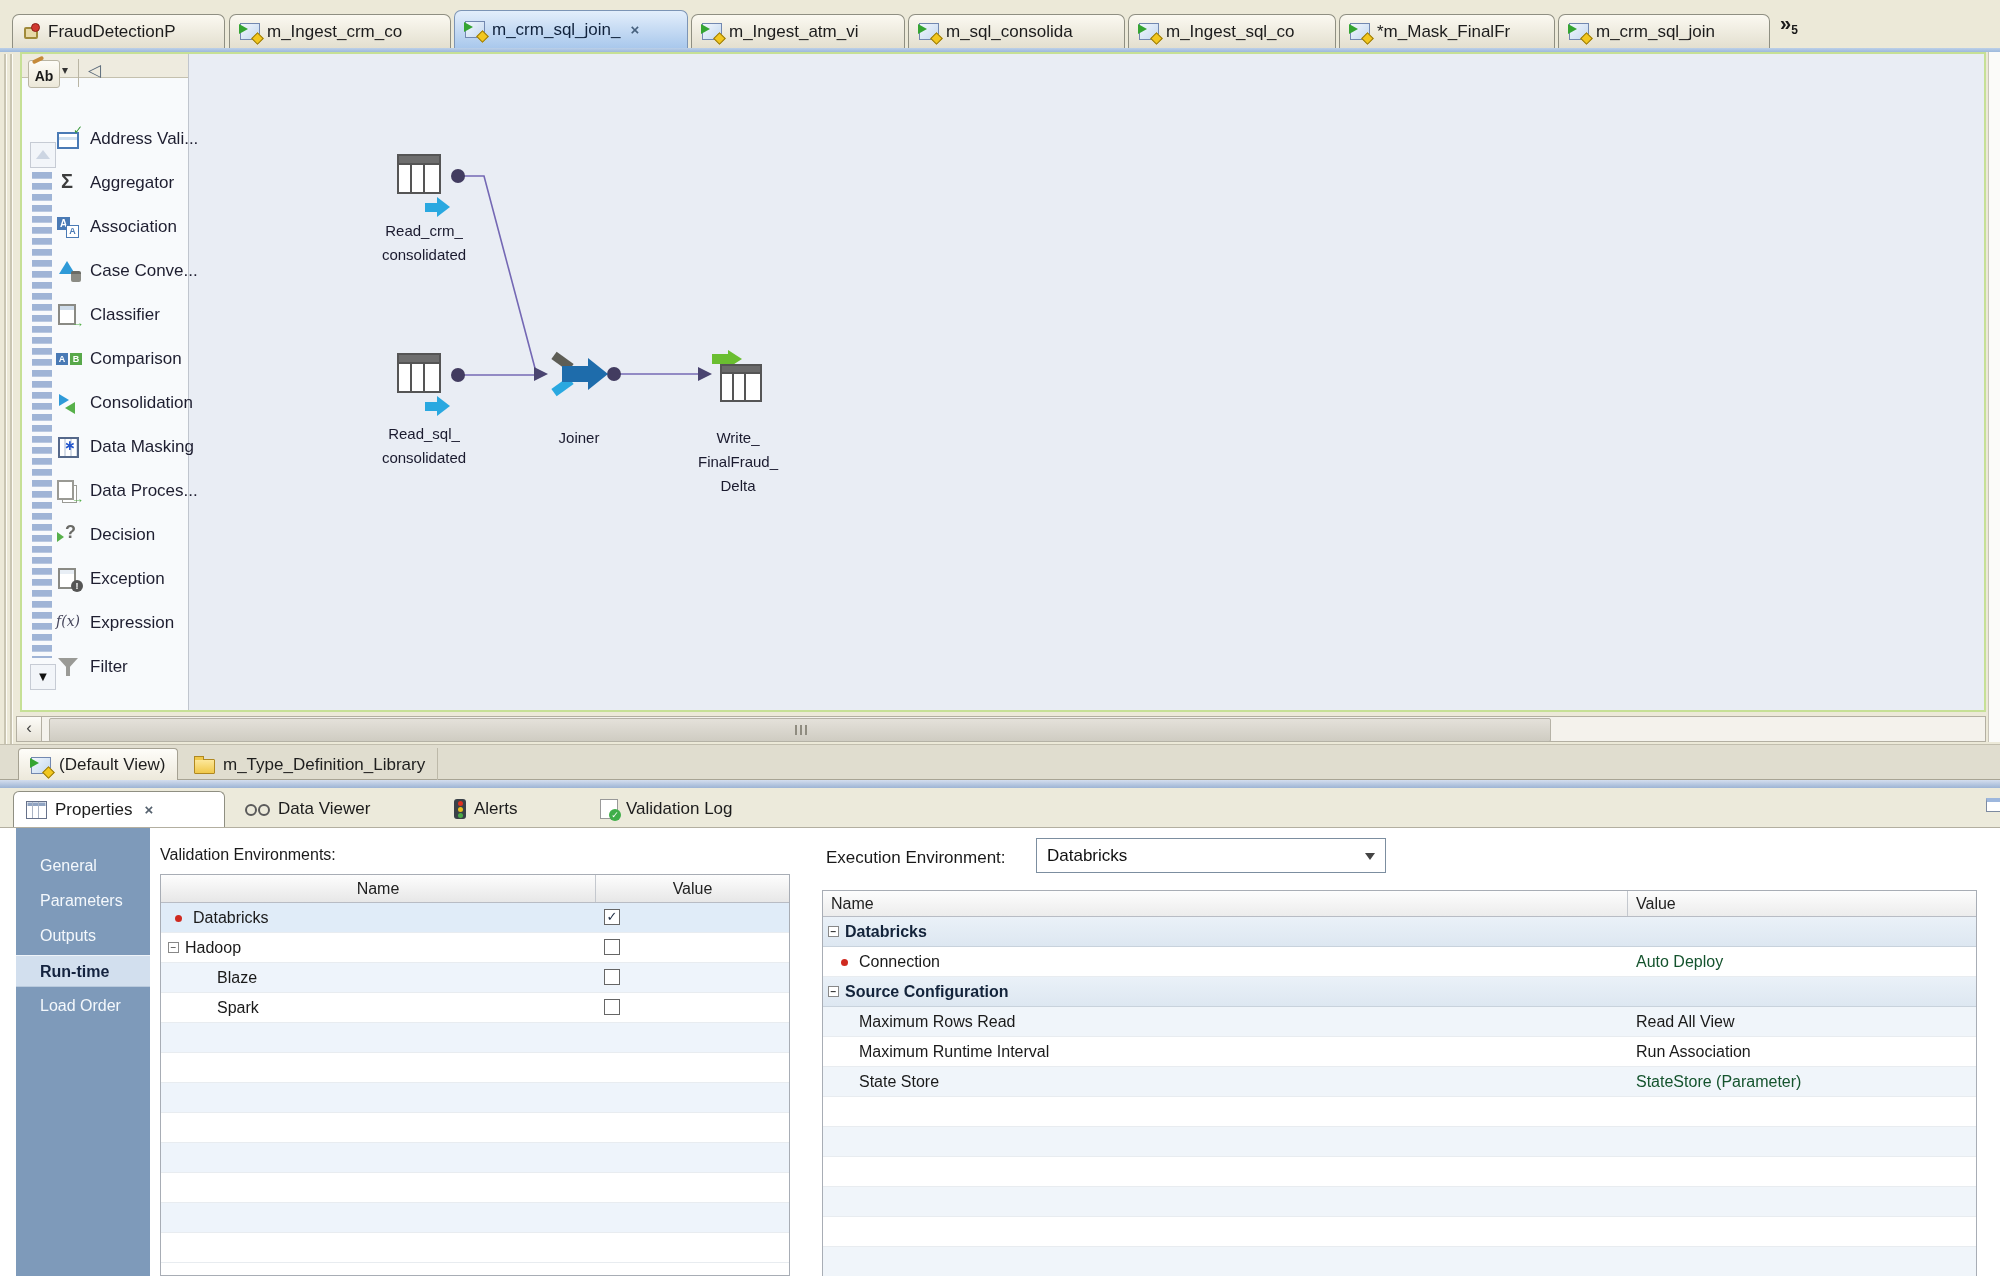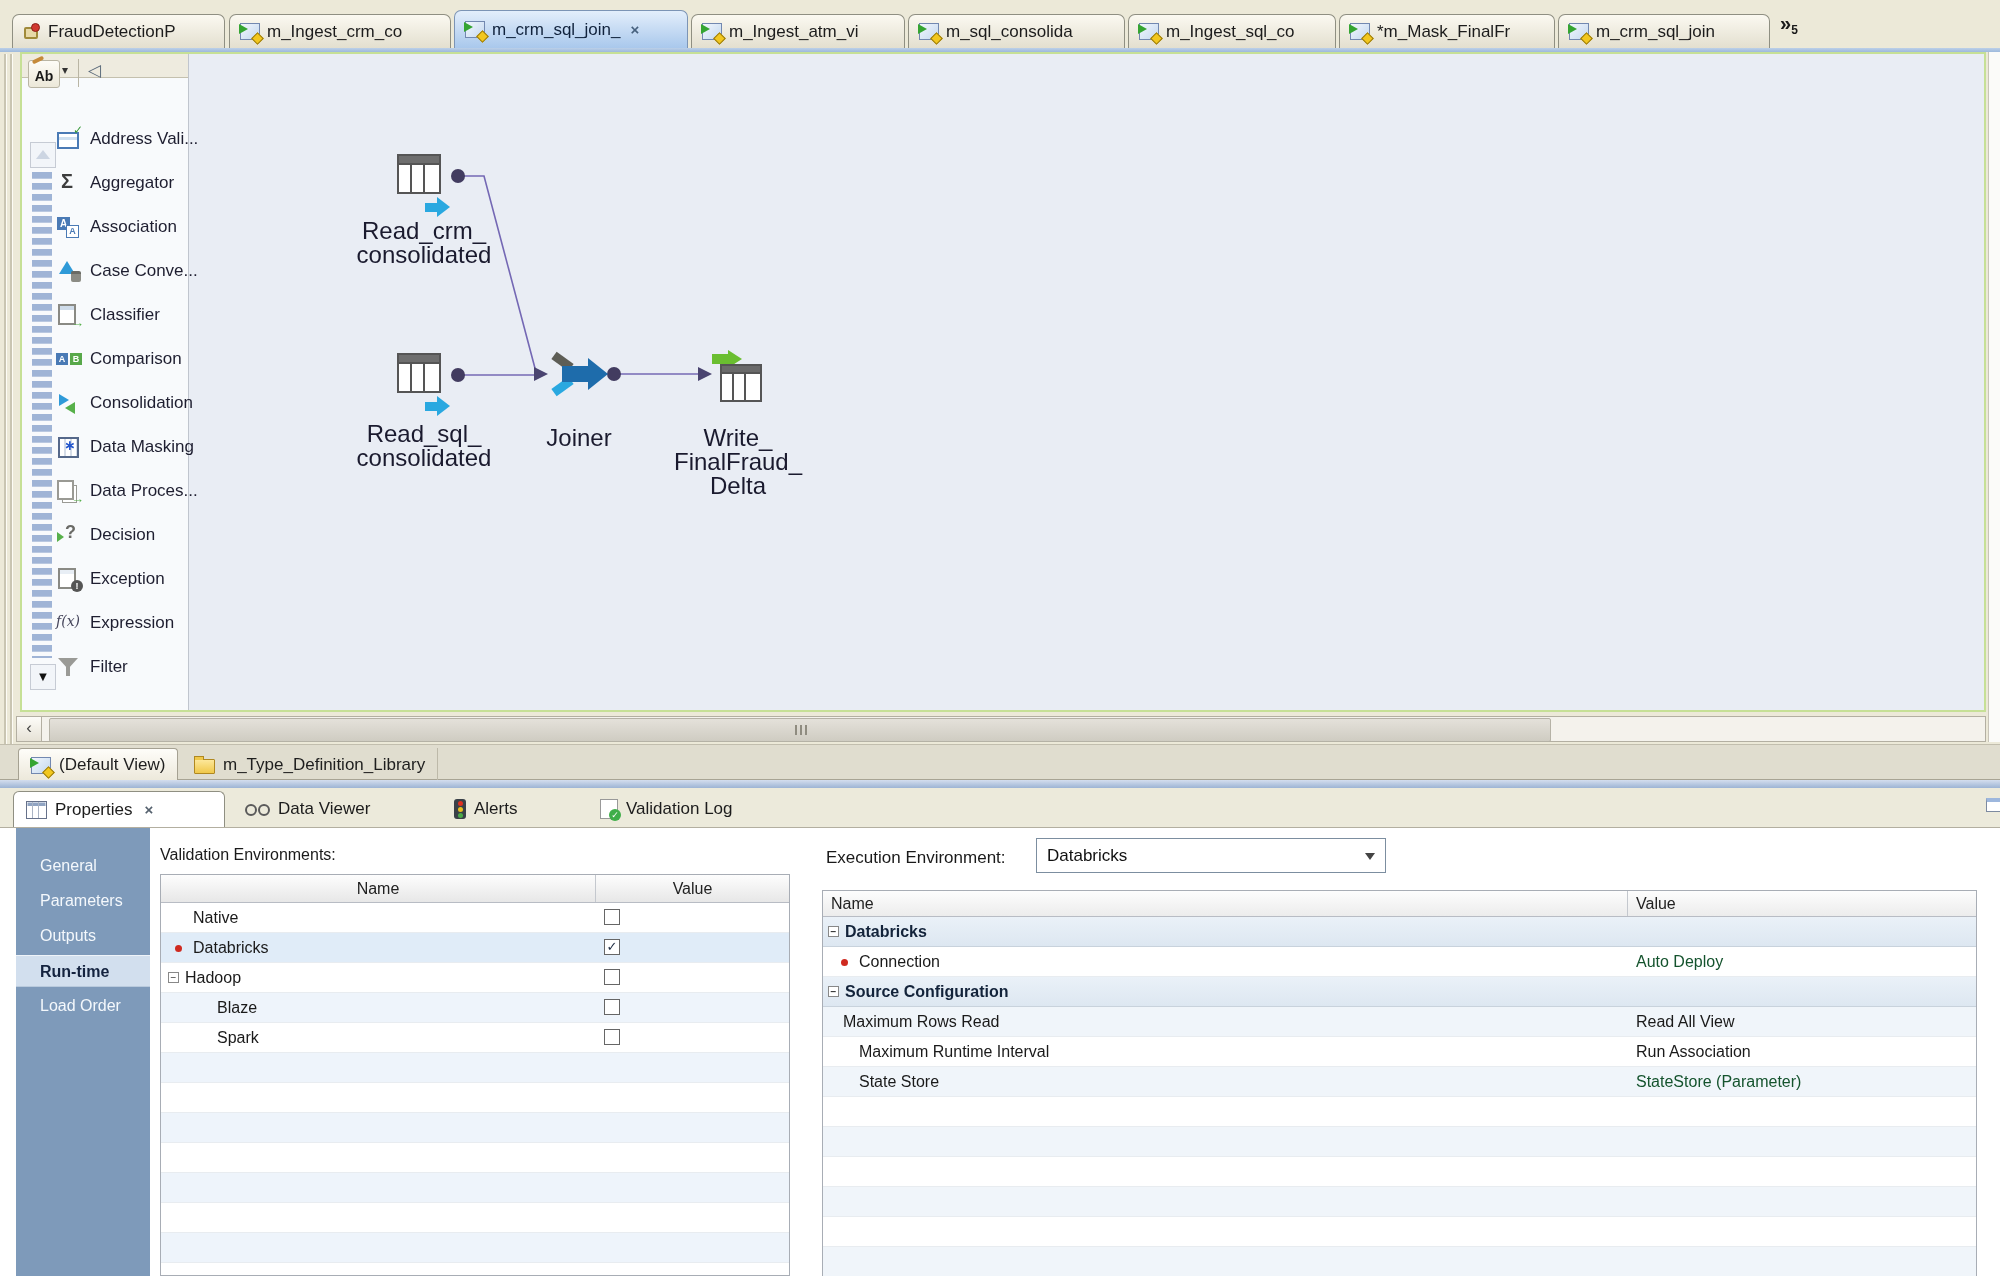--- a/index.html
+++ b/index.html
@@ -87,21 +87,21 @@
   [data-icon="exception-icon"]::before{content:"";position:absolute;left:2px;top:0;width:14px;height:17px;background:linear-gradient(#e8eef5 0 4px,#fff 4px);border:2px solid #8a8a84;}
   [data-icon="exception-icon"]::after{content:"!";position:absolute;right:-1px;bottom:-2px;width:12px;height:12px;border-radius:50%;background:#555;color:#fff;font-size:9px;font-weight:bold;text-align:center;line-height:12px;}
   [data-icon="expression-icon"]::before{content:"f(x)";position:absolute;left:0;top:1px;font-style:italic;font-family:"DejaVu Serif",serif;font-size:14px;color:#44445a;}
   [data-icon="filter-icon"]::before{content:"";position:absolute;left:2px;top:2px;border-left:10px solid transparent;border-right:10px solid transparent;border-top:11px solid #9a9a96;}
   [data-icon="filter-icon"]::after{content:"";position:absolute;left:10px;top:11px;width:4px;height:9px;background:#9a9a96;}
 
   
   #canvas{position:absolute;left:166px;top:0;width:1796px;height:656px;}
   #links{position:absolute;left:0;top:0;}
   .node{position:absolute;cursor:pointer;}
-  .nlabel{position:absolute;width:200px;text-align:center;font-size:24px;line-height:24px;color:#1a1a2e;}
+  .nlabel{position:absolute;width:200px;text-align:center;font-size:15px;line-height:24px;color:#1a1a2e;}
   .nlabel span{display:block;}
 
   .src-icon{position:relative;width:46px;height:44px;}
   .src-icon .tbl{position:absolute;left:0;top:0;width:40px;height:36px;background:
       linear-gradient(90deg,transparent 0 11px,#555 11px 13px,transparent 13px 24px,#555 24px 26px,transparent 26px),#fff;
       border:2px solid #555;}
   .src-icon .tbl-hdr{position:absolute;left:0;top:0;width:100%;height:9px;background:#6e6e6e;border-bottom:2px solid #555;box-sizing:border-box;}
   .arrow-blue{position:absolute;right:-4px;bottom:-2px;}
   .arrow-blue .shaft{position:absolute;right:9px;top:3px;width:13px;height:9px;background:#29a8e0;}
   .arrow-blue .head{position:absolute;right:-3px;top:-3px;border-top:10px solid transparent;border-bottom:10px solid transparent;border-left:13px solid #29a8e0;}
@@ -443,26 +443,20 @@
         <div class="rail-item" style="top: 162px;">Load Order</div>
       </div>
     <div id="val-env-label">Validation Environments:</div>
 
     <div id="val-table">
       <div class="vt-header">
         <div class="hc name">Name</div>
         <div class="hc value">Value</div>
       </div>
       <div id="val-rows">
-          <div class="vrow">
-    <div class="ncell" style="padding-left: 32px;">Native</div>
-    <div class="vcell">
-              <span class="checkbox"></span>
-            </div>
-  </div>
           <div class="vrow highlight">
     <div class="ncell" style="padding-left: 32px;">Databricks<span class="req-dot" style="left: 14px;"></span></div>
     <div class="vcell">
               <span class="checkbox">✓</span>
             </div>
   </div>
           <div class="vrow">
     <div class="ncell" style="padding-left: 24px;">Hadoop<span class="expand-toggle" style="left: 7px;">−</span></div>
     <div class="vcell">
               <span class="checkbox"></span>
@@ -533,21 +527,21 @@
   </div>
           <div class="prow">
     <div class="ncell" style="padding-left: 36px;">Connection<span class="req-dot" style="left: 18px;"></span></div>
     <div class="vcell link">Auto Deploy</div>
   </div>
           <div class="prow group">
     <div class="ncell" style="padding-left: 22px;">Source Configuration<span class="expand-toggle" style="left: 5px;">−</span></div>
     <div class="vcell"></div>
   </div>
           <div class="prow alt">
-    <div class="ncell" style="padding-left: 20px;">Maximum Rows Read</div>
+    <div class="ncell" style="padding-left: 36px;">Maximum Rows Read</div>
     <div class="vcell">Read All View</div>
   </div>
           <div class="prow">
     <div class="ncell" style="padding-left: 36px;">Maximum Runtime Interval</div>
     <div class="vcell">Run Association</div>
   </div>
           <div class="prow alt">
     <div class="ncell" style="padding-left: 36px;">State Store</div>
     <div class="vcell link">StateStore (Parameter)</div>
   </div>

